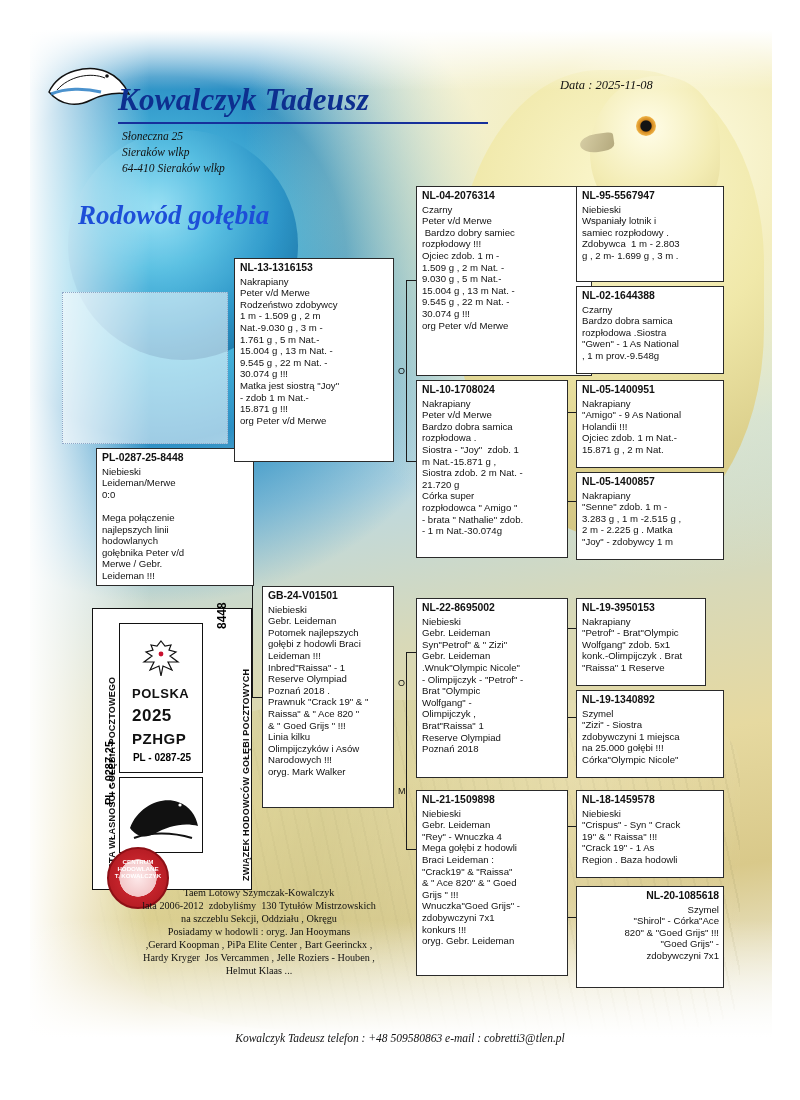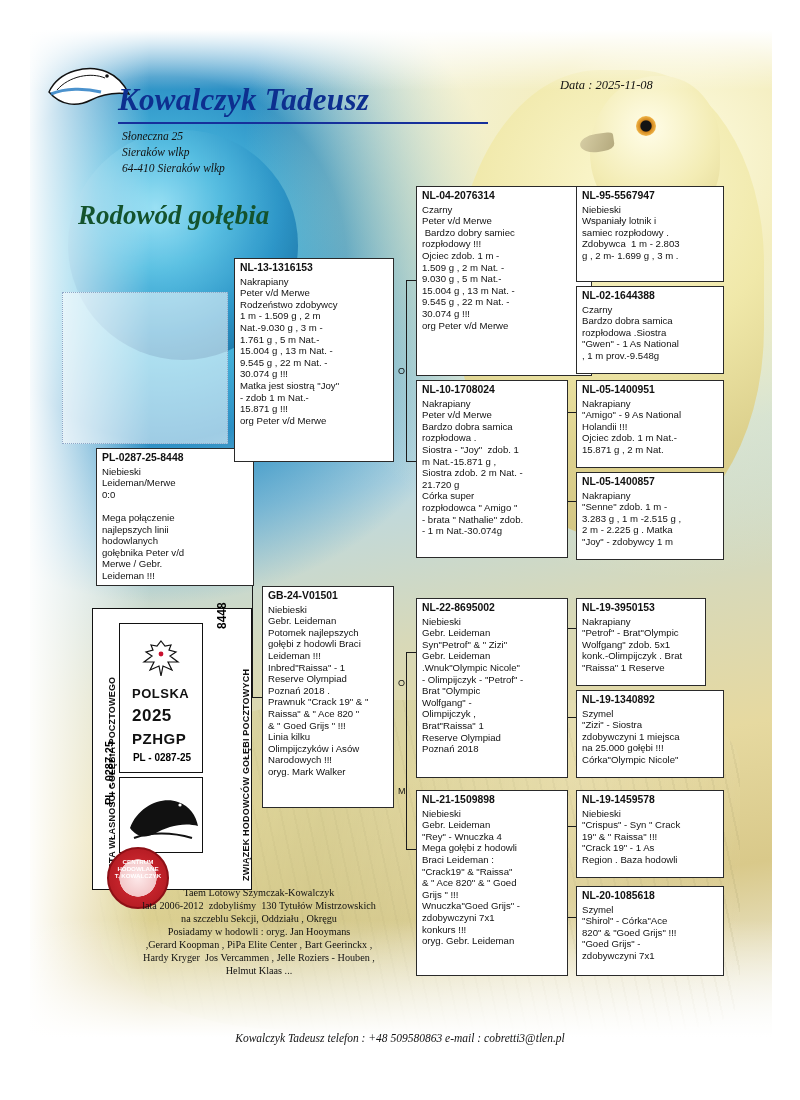--- a/index.html
+++ b/index.html
@@ -156,21 +156,21 @@
     color: #111;
     font-family: "Liberation Serif", serif;
   }
   .doc-heading {
     position: absolute;
     left: 78px;
     top: 200px;
     font-size: 27px;
     font-weight: bold;
     font-style: italic;
-    color: #14532d;
+    color: #1d4ed8;
     font-family: "Liberation Serif", serif;
   }
 
   
   .pbox {
     position: absolute;
     background: #ffffff;
     border: 1.2px solid #2a2a2a;
     box-sizing: border-box;
     padding: 3px 4px 4px 5px;
@@ -553,28 +553,28 @@
   </div>
   <div class="pbox" style="left:576px; top:690px; width:148px; height:88px;">
     <span class="ring">NL-19-1340892</span>
     <span class="txt">Szymel
 "Zizi" - Siostra
 zdobywczyni 1 miejsca
 na 25.000 gołębi !!!
 Córka"Olympic Nicole"</span>
   </div>
   <div class="pbox" style="left:576px; top:790px; width:148px; height:88px;">
-    <span class="ring">NL-19-1459578</span>
+    <span class="ring">NL-18-1459578</span>
     <span class="txt">Niebieski
 "Crispus" - Syn " Crack
 19" &amp; " Raissa" !!!
 "Crack 19" - 1 As
 Region . Baza hodowli</span>
   </div>
-  <div class="pbox" style="left:576px; top:886px; width:148px; height:90px;">
+  <div class="pbox" style="left:576px; top:886px; width:148px; height:102px;text-align:right;">
     <span class="ring">NL-20-1085618</span>
     <span class="txt">Szymel
 "Shirol" - Córka"Ace
 820" &amp; "Goed Grijs" !!!
 "Goed Grijs" -
 zdobywczyni 7x1</span>
   </div>
 
   <div class="karta">
     <div class="karta-side-text" style="left:14px; top:274px;">KARTA  WŁASNOŚCI GOŁĘBIA POCZTOWEGO</div>

